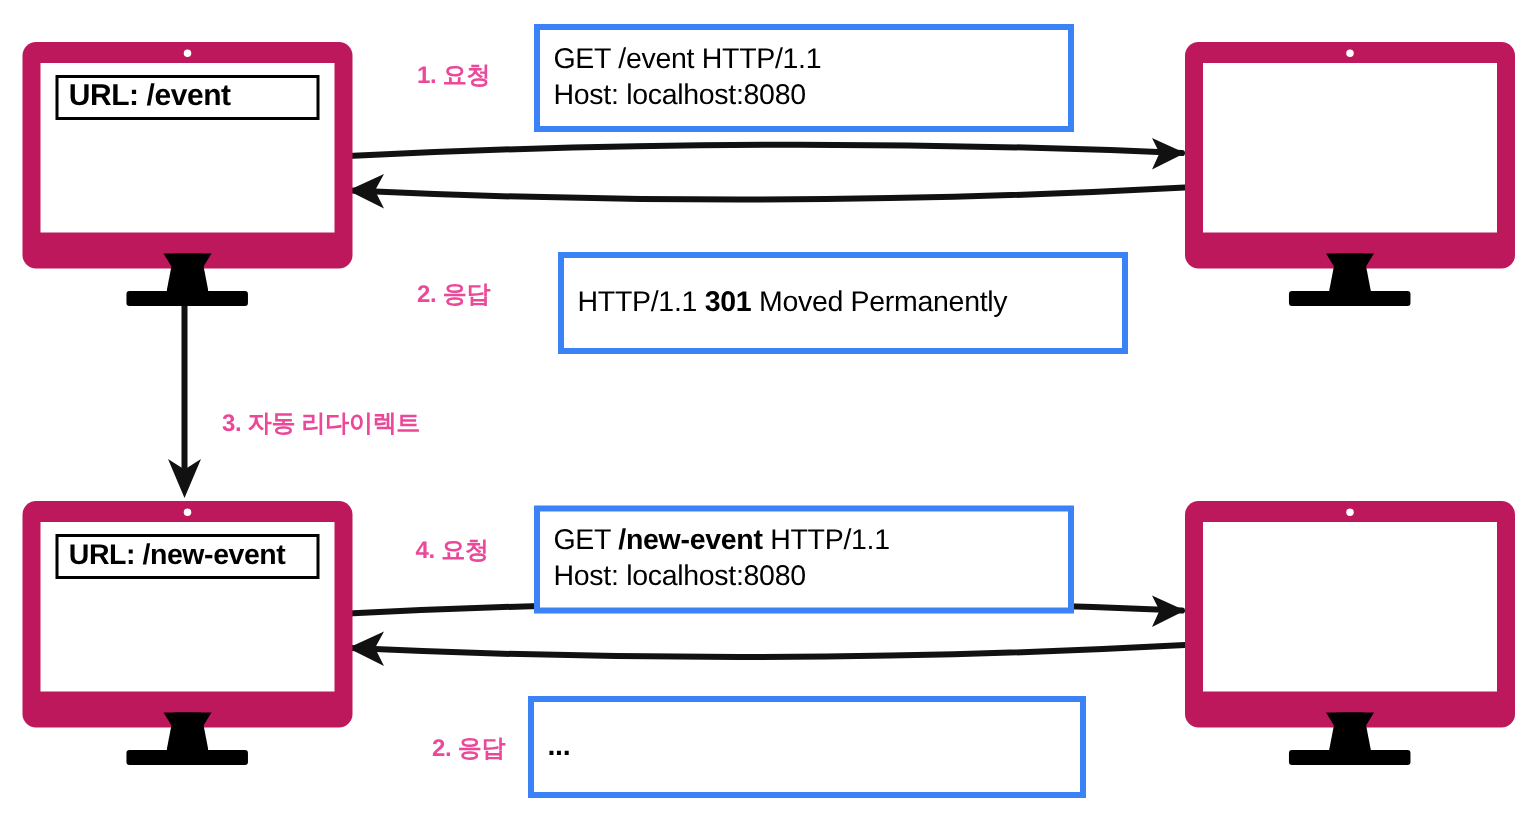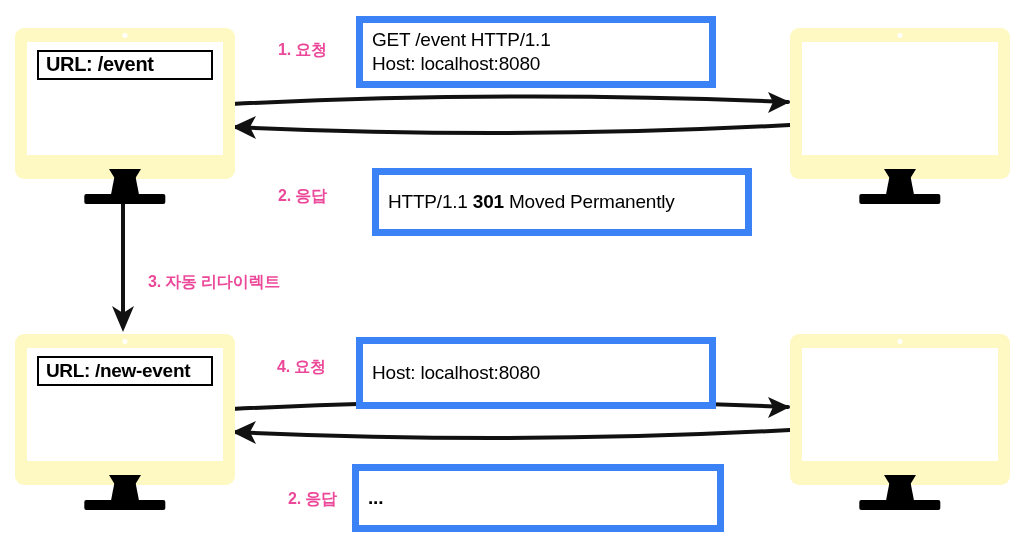--- a/index.html
+++ b/index.html
@@ -19,21 +19,21 @@
   
   .monitor {
     position: absolute;
   }
   .monitor-body {
     position: absolute;
     left: 0;
     top: 0;
     width: 100%;
     height: 84%;
-    background: #fef9c3;
+    background: #be185d;
     border-radius: 9px;
     box-sizing: border-box;
   }
   .monitor-cam {
     position: absolute;
     top: 5px;
     left: 50%;
     transform: translateX(-50%);
     width: 5px;
     height: 5px;
@@ -99,21 +99,21 @@
     font-weight: bold;
     color: #000000;
     letter-spacing: -0.3px;
     white-space: nowrap;
   }
   .url-text.small { font-size: 19px; }
 
   
   .msg-box {
     position: absolute;
-    border: 7px solid #3b82f6;
+    border: 4px solid #3b82f6;
     background: #ffffff;
     box-sizing: border-box;
     padding: 5px 8px 5px 9px;
     display: flex;
     flex-direction: column;
     justify-content: center;
   }
   .msg-line {
     font-size: 19px;
     line-height: 1.25;
@@ -244,20 +244,23 @@
   </div>
 
   <div class="msg-box" style="left:372px; top:168px; width:380px; height:68px;">
     <div class="msg-line">
       <span>HTTP/1.1 </span><b>301</b><span> Moved Permanently</span>
     </div>
   </div>
 
   <div class="msg-box" style="left:356px; top:337px; width:360px; height:72px;">
     <div class="msg-line">
+      <span>GET </span><b>/new-event</b><span> HTTP/1.1</span>
+    </div>
+    <div class="msg-line">
       <span>Host: localhost:8080</span><b></b><span></span>
     </div>
   </div>
 
   <div class="msg-box" style="left:352px; top:464px; width:372px; height:68px;">
     <div class="msg-line">
       <span></span><b>...</b><span></span>
     </div>
   </div>
 

